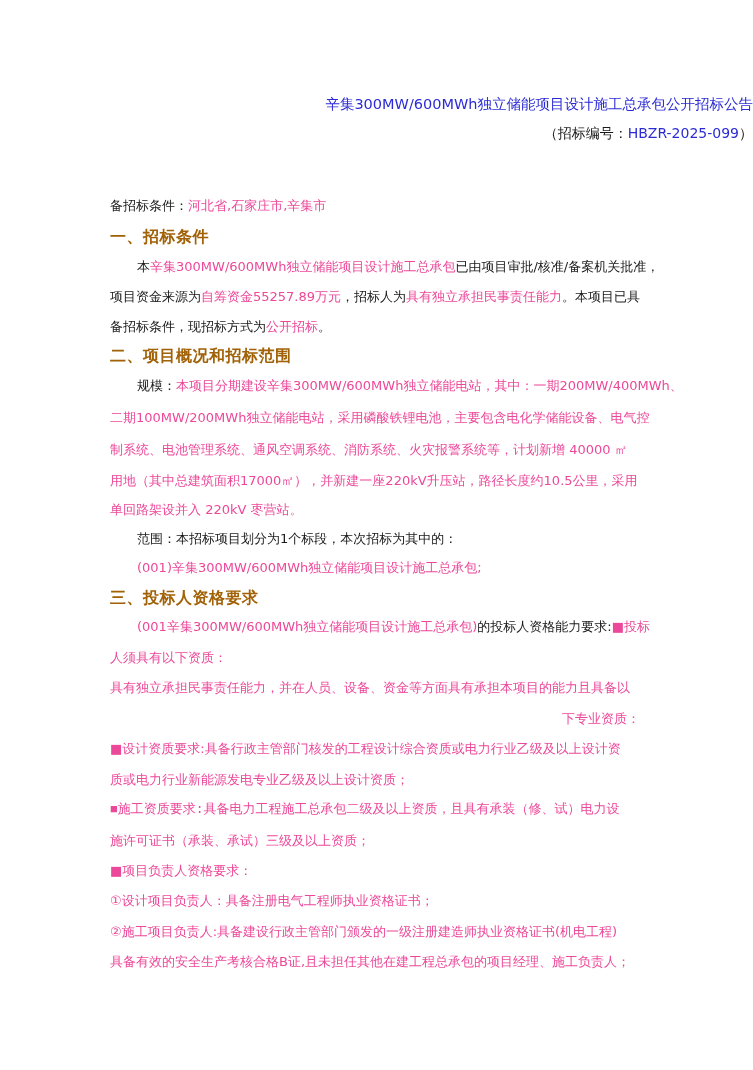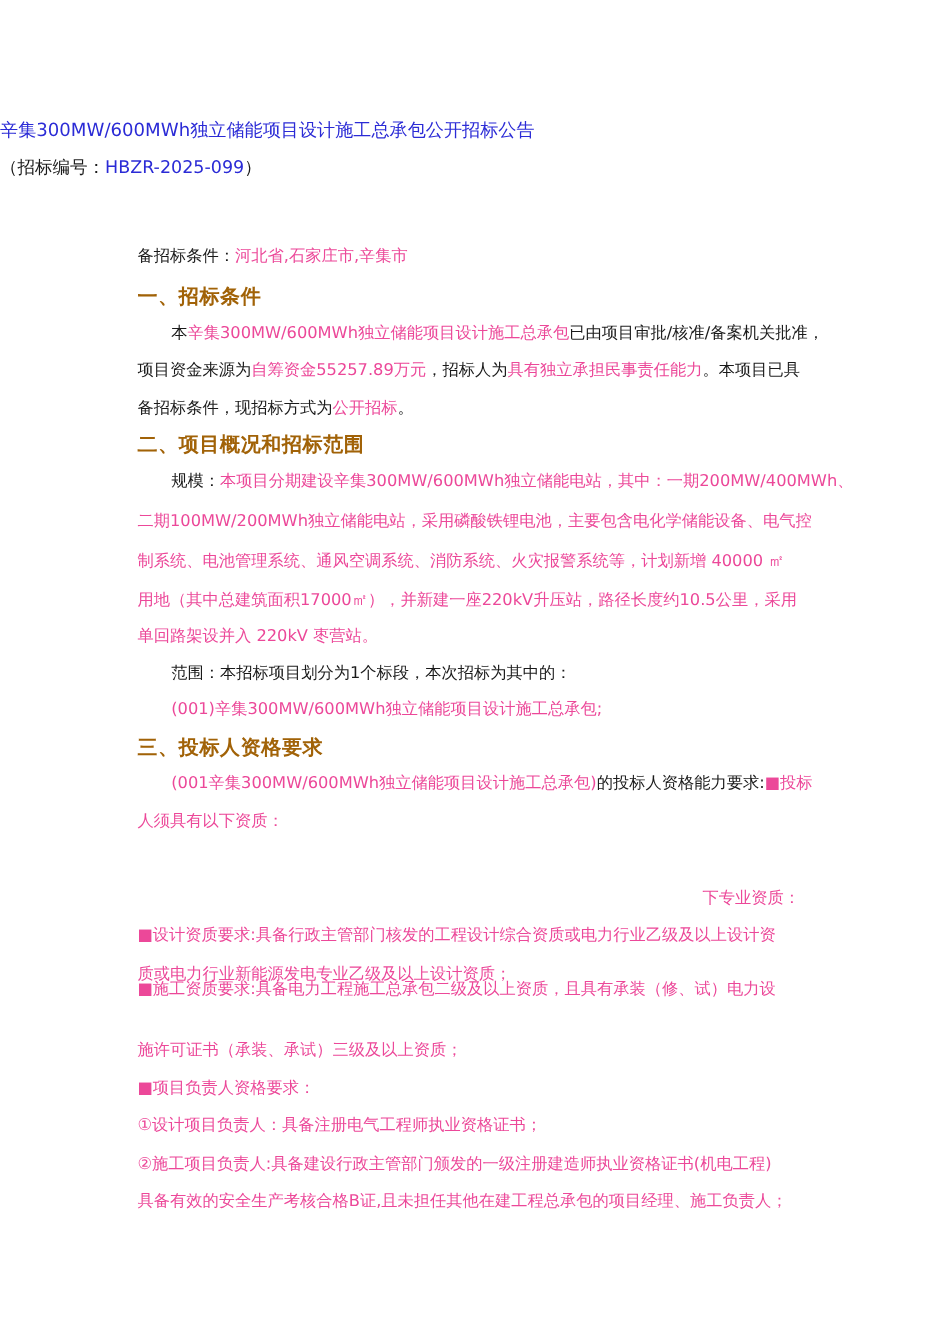--- a/index.html
+++ b/index.html
@@ -3,21 +3,21 @@
   <meta charset="utf-8">
   <style>
     html, body { margin: 0; padding: 0; background: #ffffff; }
     body {
       width: 753px; height: 1070px; position: relative; overflow: hidden;
       font-family: "DejaVu Sans", "Liberation Sans", sans-serif;
       color: #1a1a1a;
     }
     .page { position: absolute; left: 0; top: 0; width: 753px; height: 1070px; }
     .title {
-      position: absolute; left: 0; width: 753px; text-align: left;
+      position: absolute; left: 0; width: 753px; text-align: right;
       font-size: 14.5px; color: #2b2bd6; white-space: nowrap;
     }
     .t1 { top: 95px; }
     .t2 { top: 125px; font-size: 14px; }
     .t2 .blk { color: #1a1a1a; }
     .line {
       position: absolute; left: 110px; width: 530px;
       font-size: 13px; white-space: nowrap; line-height: 18px;
     }
     .indent { left: 137px; width: 503px; }
@@ -62,23 +62,24 @@
   <div class="line b" style="top:472px;">用地（其中总建筑面积17000㎡），并新建一座220kV升压站，路径长度约10.5公里，采用</div>
   <div class="line b" style="top:501px;">单回路架设并入 220kV 枣营站。</div>
   <div class="line indent k" style="top:530px;">范围：本招标项目划分为1个标段，本次招标为其中的：</div>
   <div class="line indent b" style="top:559px;">(001)辛集300MW/600MWh独立储能项目设计施工总承包;</div>
 
   <div class="h" style="top:588px;">三、投标人资格要求</div>
   <div class="line indent" style="top:618px;">
     <span class="b">(001辛集300MW/600MWh独立储能项目设计施工总承包)</span><span class="k">的投标人资格能力要求:</span><span class="b">■投标</span>
   </div>
   <div class="line b" style="top:649px;">人须具有以下资质：</div>
+  <div class="line b" style="top:679px;">具有独立承担民事责任能力，并在人员、设备、资金等方面具有承担本项目的能力且具备以</div>
   <div class="line b" style="top:710px;text-align:right;">下专业资质：</div>
   <div class="line b" style="top:740px;">■设计资质要求:具备行政主管部门核发的工程设计综合资质或电力行业乙级及以上设计资</div>
   <div class="line b" style="top:771px;">质或电力行业新能源发电专业乙级及以上设计资质；</div>
-  <div class="line b" style="top:783px;">■施工资质要求:具备电力工程施工总承包二级及以上资质，且具有承装（修、试）电力设</div>
+  <div class="line b" style="top:801px;font-family:Liberation Mono, monospace;">■施工资质要求:具备电力工程施工总承包二级及以上资质，且具有承装（修、试）电力设</div>
   <div class="line b" style="top:832px;">施许可证书（承装、承试）三级及以上资质；</div>
   <div class="line b" style="top:862px;">■项目负责人资格要求：</div>
   <div class="line b" style="top:892px;">①设计项目负责人：具备注册电气工程师执业资格证书；</div>
   <div class="line b" style="top:923px;">②施工项目负责人:具备建设行政主管部门颁发的一级注册建造师执业资格证书(机电工程)</div>
   <div class="line b" style="top:953px;">具备有效的安全生产考核合格B证,且未担任其他在建工程总承包的项目经理、施工负责人；</div>
 
 </div>
 
 </body></html>

